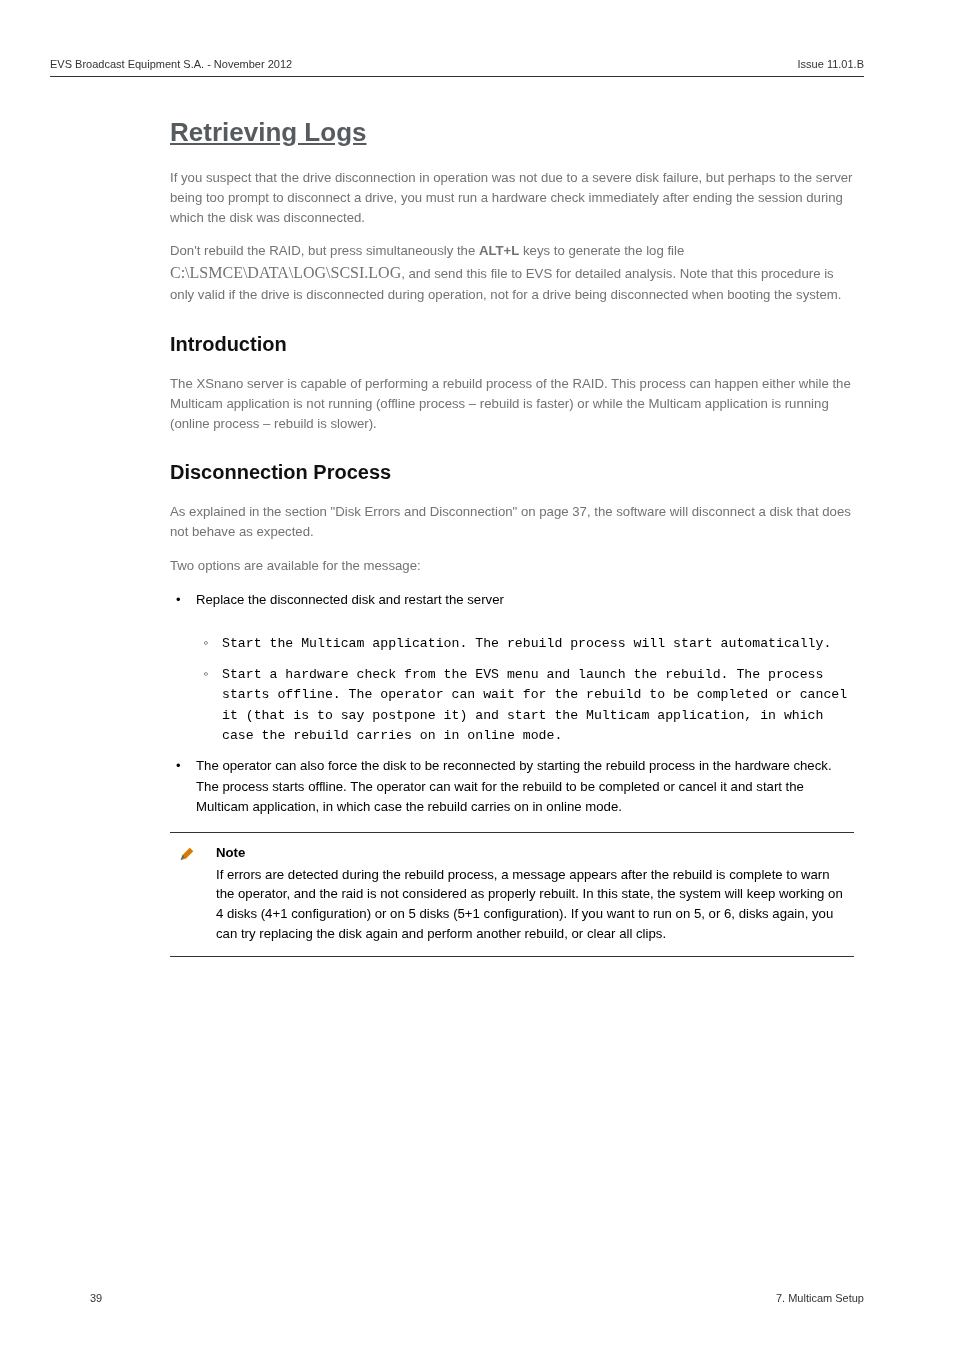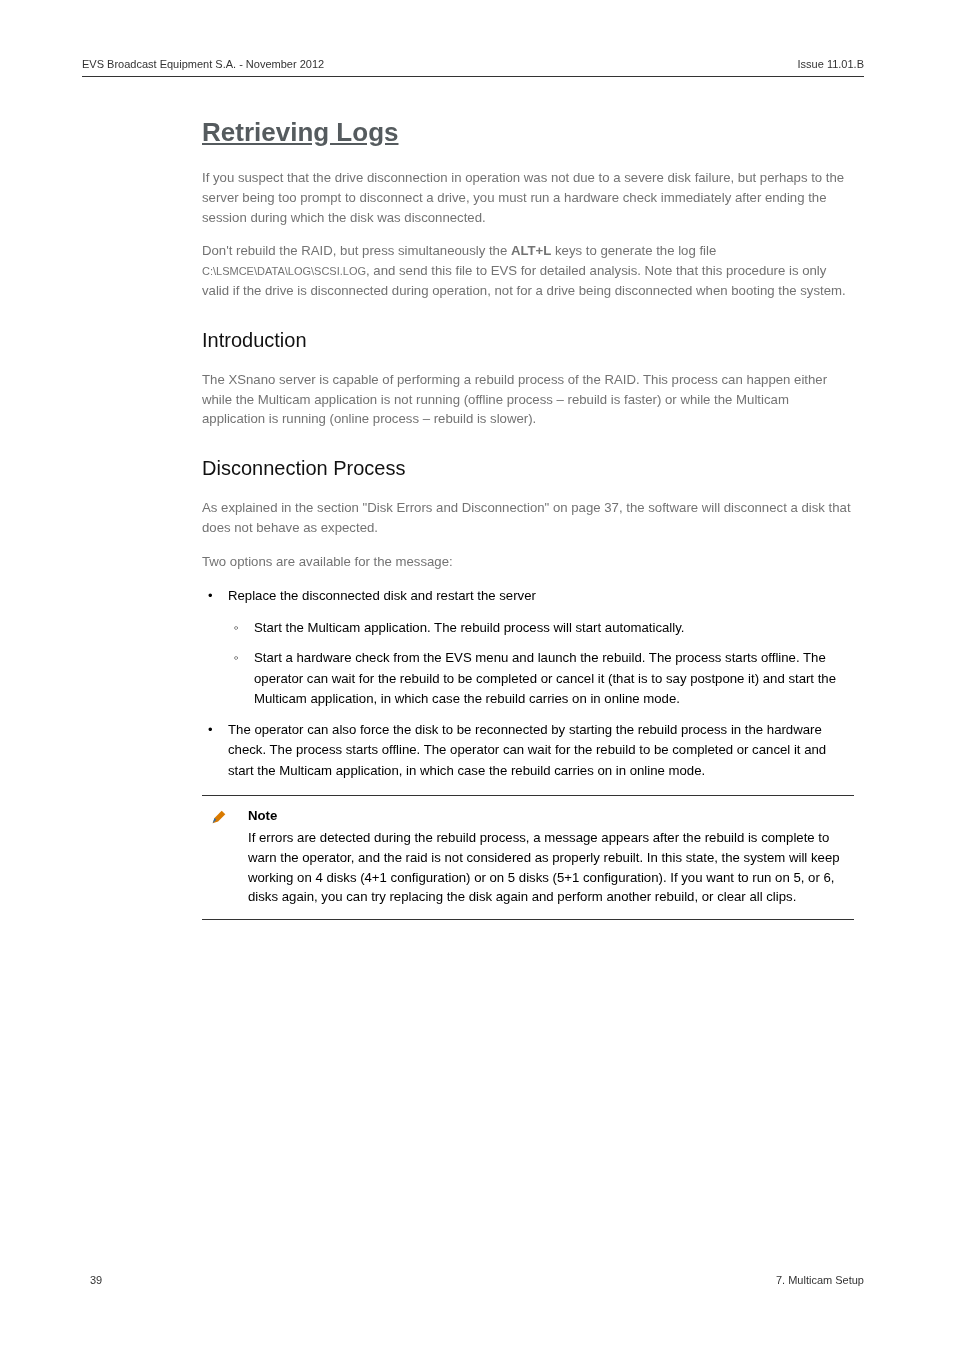--- a/index.html
+++ b/index.html
@@ -1,38 +1,38 @@
 <!DOCTYPE html>
 <html><head>
 <meta charset="utf-8">
 <style>
   * { margin: 0; padding: 0; box-sizing: border-box; }
   html, body { width: 954px; height: 1350px; font-family: Arial, Helvetica, sans-serif; background: #fff; color: #000; }
-  .page { position: relative; width: 954px; height: 1350px; padding: 58px 90px 50px 82px; }
+  .page { position: relative; width: 954px; height: 1350px; padding: 58px 90px 50px 50px; }
   .header-row { display: flex; justify-content: space-between; font-size: 11px; color: #333; margin-bottom: 6px; }
   .header-rule { border: none; border-top: 1px solid #333; margin-bottom: 40px; }
   .content { margin-left: 120px; margin-right: 10px; }
   .h2 { font-size: 26px; font-weight: bold; color: #555b5e; margin-top: 28px; margin-bottom: 20px; }
   .h2.first { margin-top: 12px; text-decoration: underline; }
-  .h3 { font-size: 20px; font-weight: normal; color: #111; margin-top: 28px; margin-bottom: 18px; }
+  .h3 { font-size: 20px; font-weight: bold; color: #111; margin-top: 28px; margin-bottom: 18px; }
   .p { font-size: 13.2px; line-height: 1.5; color: #737373; margin-bottom: 14px; }
   .bold { font-weight: bold; }
-  .mono { font-family: Liberation Sans, sans-serif; font-size: 11px; }
+  .mono { font-family: Liberation Serif, serif; font-size: 16px; }
   ul.outer { list-style: none; padding-left: 0; margin-bottom: 14px; }
   ul.outer > li { position: relative; padding-left: 26px; font-size: 13.2px; line-height: 1.55; margin-bottom: 10px; }
   ul.outer > li::before { content: "•"; position: absolute; left: 6px; top: 0; font-size: 13px; }
-  ul.inner { list-style: none; padding-left: 0; margin-top: 12px; }
+  ul.inner { list-style: none; padding-left: 0; margin-top: 24px; font-family: Liberation Mono, monospace; }
   ul.inner > li { position: relative; padding-left: 26px; font-size: 13.2px; line-height: 1.55; margin-bottom: 10px; }
   ul.inner > li::before { content: "◦"; position: absolute; left: 6px; top: 0; font-size: 13px; }
   .note-box { border-top: 1px solid #333; border-bottom: 1px solid #333; padding: 10px 8px 12px 8px; margin-top: 10px; display: flex; gap: 18px; }
   .note-icon { flex: 0 0 20px; padding-top: 2px; }
   .note-icon svg { width: 18px; height: 18px; }
   .note-body { flex: 1; font-size: 13.2px; line-height: 1.5; }
   .note-body .bold { display: block; margin-bottom: 2px; }
-  .footer-row { position: absolute; bottom: 64px; left: 90px; right: 90px; display: flex; justify-content: space-between; font-size: 11px; color: #333; }
+  .footer-row { position: absolute; bottom: 46px; left: 90px; right: 90px; display: flex; justify-content: space-between; font-size: 11px; color: #333; }
 </style>
 </head>
 <body>
 
 <div class="page">
   <div class="header-row">
     <span>EVS Broadcast Equipment S.A.  - November 2012</span>
     <span>Issue 11.01.B</span>
   </div>
   <hr class="header-rule">

